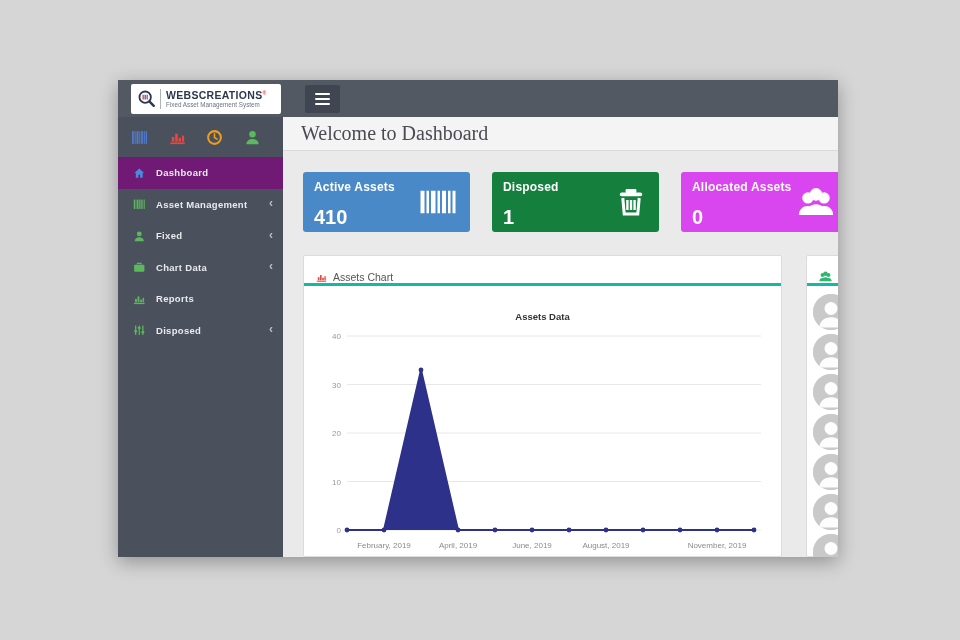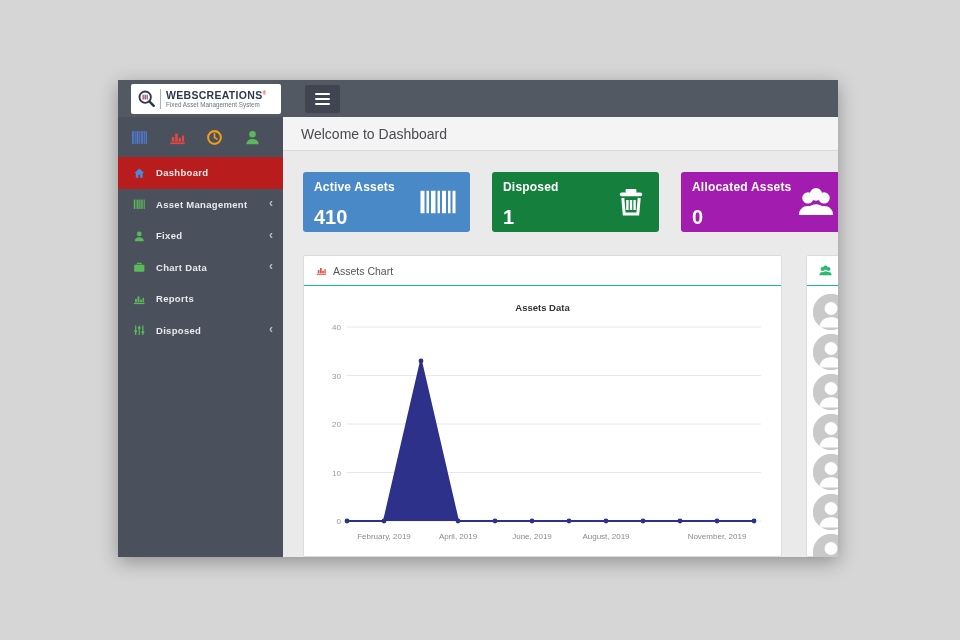--- a/index.html
+++ b/index.html
@@ -22,49 +22,49 @@
                align-items:center; justify-content:center; gap:2.5px; }
   .hbar { display:block; width:15px; height:2.4px; background:#fff; border-radius:1px; }
 
   
   .sidebar { position:absolute; left:0; top:37px; width:165px; height:440px; background:#4a515c; z-index:5; }
   .quick-icons { height:40px; display:flex; align-items:center; justify-content:space-between;
                  padding:0 22px 0 13px; }
   .quick-icons span { display:inline-flex; cursor:pointer; }
   .nav-item { position:relative; height:31.5px; display:flex; align-items:center; padding-left:14px;
               cursor:pointer; }
-  .nav-item.active { background:#b91c1c; }
+  .nav-item.active { background:#701a75; }
   .nav-icon { width:15px; display:inline-flex; justify-content:center; margin-right:9px; }
   .nav-label { font-size:9.5px; font-weight:bold; color:#e8eaed; letter-spacing:.3px; }
   .nav-chevron { position:absolute; right:10px; top:50%; transform:translateY(-58%);
                  color:#b9bfc9; font-size:12px; font-weight:bold; }
 
   
   .welcome-bar { position:absolute; left:165px; top:37px; width:555px; height:34px; background:#f4f4f4;
                  border-bottom:1px solid #d9d9d9; display:flex; align-items:center; padding-left:18px; z-index:4; }
-  .welcome-bar span { font-size:14px; color:#4a4a52; }
+  .welcome-bar span { font-size:20px; color:#4a4a52;font-family:Liberation Serif, serif; }
   .content { position:absolute; left:165px; top:71px; width:555px; height:406px; }
 
   
   .cards-row { position:absolute; left:20px; top:21px; display:flex; gap:22px; }
   .card { position:relative; width:167px; height:60px; border-radius:3px; color:#fff; flex:0 0 auto;
           padding:8px 11px; }
   .card-label { font-size:12px; font-weight:bold; letter-spacing:.2px; }
   .card-value { font-size:20px; font-weight:bold; margin-top:12px; }
   .card-icon { position:absolute; right:12px; top:50%; transform:translateY(-50%); display:inline-flex; }
 
   
   .panel { position:absolute; top:104px; background:#fff; border:1px solid #dcdcdc; border-radius:2px; }
   .chart-panel { left:20px; width:479px; height:302px; }
   .right-panel { left:523px; width:200px; height:302px; }
-  .panel-header { height:30px; display:flex; align-items:center; padding-left:12px; gap:6px;
-                  border-bottom:1px solid #14b8a6; }
+  .panel-header { height:30px; display:flex; align-items:flex-end; padding-left:12px; gap:6px;
+                  border-bottom:3px solid #14b8a6; }
   .panel-header .ph-label { font-size:10.5px; color:#555; }
   .panel-icon { display:inline-flex; }
-  .chart-title { text-align:center; margin-top:16px; font-size:9.5px; font-weight:bold; color:#333; }
+  .chart-title { text-align:center; margin-top:25px; font-size:9.5px; font-weight:bold; color:#333; }
   .chart-panel svg.plot { display:block; margin-top:0; }
 
   
   .avatar-list { padding:8px 0 0 6px; display:flex; flex-direction:column; gap:4px; }
   .avatar { width:36px; height:36px; border-radius:50%; background:#c9c9c9; overflow:hidden;
             position:relative; cursor:pointer; flex:0 0 auto; }
 </style>
 </head>
 <body>
 
@@ -253,21 +253,21 @@
               <svg viewBox="0 0 16 16" width="32" height="34">
                 <g fill="#ffffff">
                   <rect x="5.3" y="1.5" width="5.4" height="2" rx="0.5"></rect>
                   <rect x="2.4" y="3.3" width="11.2" height="1.8" rx="0.9"></rect>
                   <path d="M3.9 6l0.7 8h6.8l0.7-8" fill="none" stroke="#ffffff" stroke-width="1.5"></path>
                   <path d="M6.2 7v5 M8 7v5 M9.8 7v5" fill="none" stroke="#ffffff" stroke-width="1.2"></path>
                 </g>
               </svg>
             </span>
           </div>
-          <div class="card" style="background: #a21caf;">
+          <div class="card" style="background: #d946ef;">
             <div class="card-label">Allocated Assets</div>
             <div class="card-value">0</div>
             <span class="card-icon">
               <svg viewBox="0 0 16 16" width="40" height="36">
                 <g fill="#ffffff">
                   <circle cx="4.4" cy="6.2" r="2.5"></circle>
                   <path d="M0.4 13.8c0-2.5 1.8-4 4-4s4 1.5 4 4z"></path>
                   <circle cx="11.6" cy="6.2" r="2.5"></circle>
                   <path d="M7.6 13.8c0-2.5 1.8-4 4-4s4 1.5 4 4z"></path>
                   <circle cx="8" cy="4.6" r="2.8"></circle>

